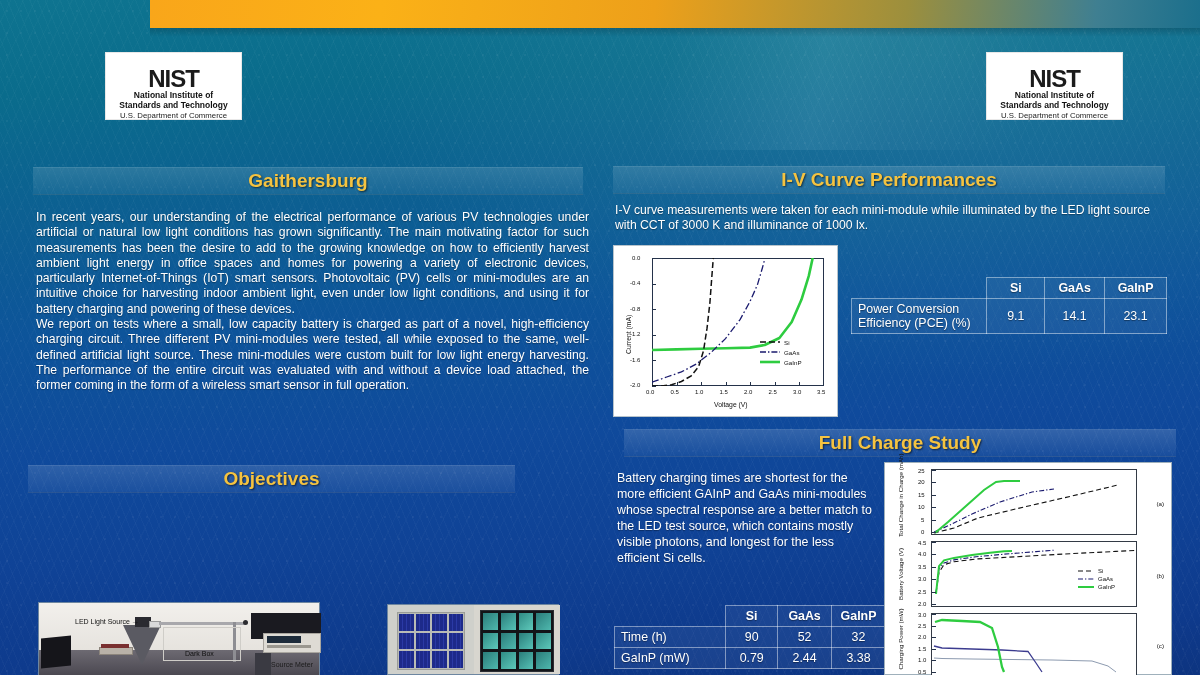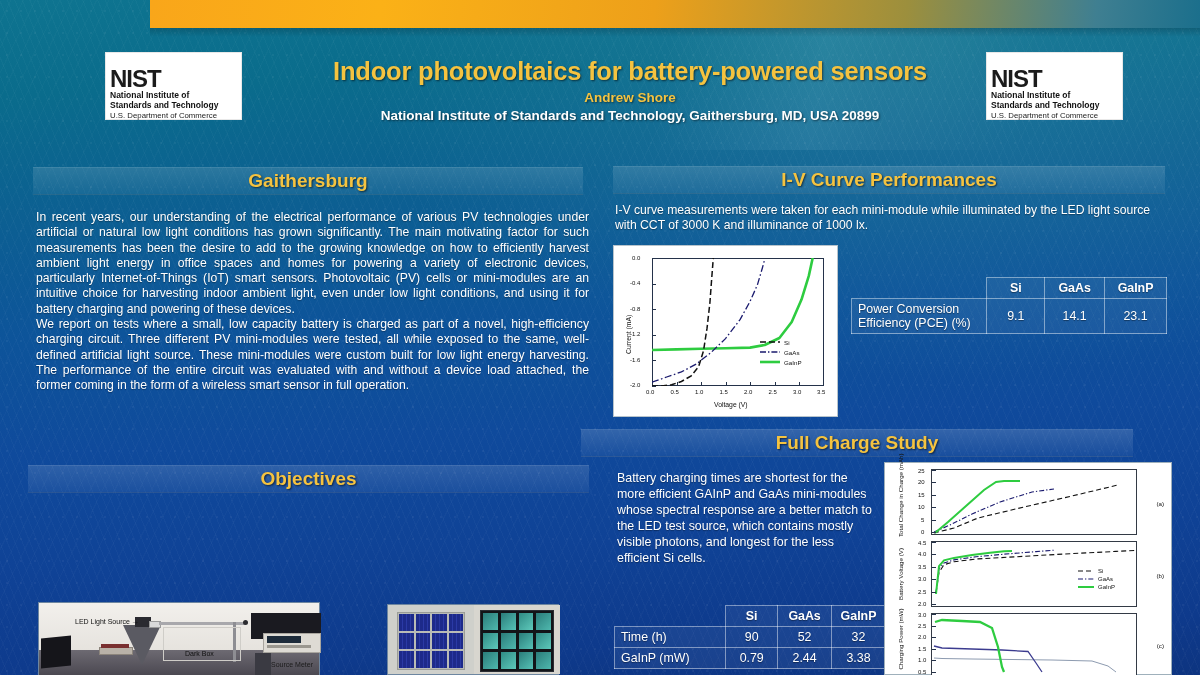--- a/index.html
+++ b/index.html
@@ -38,21 +38,21 @@
   .banner-shadow {
     position:absolute; left:150px; top:28px; width:1050px; height:9px;
     background: linear-gradient(180deg, rgba(0,0,0,0.18), rgba(0,0,0,0));
     z-index:3;
   }
 
   
   .nist-logo {
     position:absolute; background:#ffffff; z-index:4;
     border:1px solid #e8e8e8;
-    display:flex; flex-direction:column; align-items:flex-start; justify-content:center;
+    display:flex; flex-direction:column; align-items:center; justify-content:center;
     padding:18px 4px 2px;
   }
   .nist-logo.left  { left:105px; top:52px; width:137px; height:68px; }
   .nist-logo.right { left:986px; top:52px; width:137px; height:68px; }
   .nist-word {
     font-family:"Liberation Sans", sans-serif;
     font-weight:bold; font-size:24px; line-height:22px; letter-spacing:-1px;
     color:#1b1b1b;
   }
   .nist-l1, .nist-l2 {
@@ -158,36 +158,31 @@
     <div class="nist-l3">U.S. Department of Commerce</div>
   </div>
 
   <div class="nist-logo right">
     <div class="nist-word">NIST</div>
     <div class="nist-l1">National Institute of</div>
     <div class="nist-l2">Standards and Technology</div>
     <div class="nist-l3">U.S. Department of Commerce</div>
   </div>
 
-  <div class="title-wrap">
-    <div class="poster-title">Indoor photovoltaics for battery-powered sensors</div>
-    <div class="poster-author">Andrew Shore</div>
-    <div class="poster-affil">National Institute of Standards and Technology, Gaithersburg, MD, USA 20899</div>
-  </div>
 
   <div class="sec-head" style="left:33px; top:167px; width:550px;">
     <span>Gaithersburg</span>
   </div>
 
   <div class="body-text" style="left:36px; top:210px; width:553px;">
     <p>In recent years, our understanding of the electrical performance of various PV technologies under artificial or natural low light conditions has grown significantly. The main motivating factor for such measurements has been the desire to add to the growing knowledge on how to efficiently harvest ambient light energy in office spaces and homes for powering a variety of electronic devices, particularly Internet-of-Things (IoT) smart sensors. Photovoltaic (PV) cells or mini-modules are an intuitive choice for harvesting indoor ambient light, even under low light conditions, and using it for battery charging and powering of these devices.</p>
     <p>We report on tests where a small, low capacity battery is charged as part of a novel, high-efficiency charging circuit. Three different PV mini-modules were tested, all while exposed to the same, well-defined artificial light source. These mini-modules were custom built for low light energy harvesting. The performance of the entire circuit was evaluated with and without a device load attached, the former coming in the form of  a wireless smart sensor in full operation.</p>
   </div>
 
-  <div class="sec-head" style="left:28px; top:465px; width:561px;">
+  <div class="sec-head" style="left:28px; top:465px; width:487px;">
     <span>Objectives</span>
   </div>
 
 
 
   <div id="photo1" class="fig">
     <div style="position:absolute; inset:0; background:#eceae6;"></div>
 
     <div style="position:absolute; left:0; top:0; width:100%; height:47px; background:linear-gradient(180deg,#f2f0ec,#e6e3de);"></div>
     <div style="position:absolute; left:0; top:47px; width:100%; height:26px; background:linear-gradient(180deg,#6d6a72,#4a4750);"></div>
@@ -335,21 +330,21 @@
     </tr>
     <tr>
       <td class="rowlab">Power Conversion Efficiency (PCE) (%)</td>
       <td class="num">9.1</td>
       <td class="num">14.1</td>
       <td class="num">23.1</td>
     </tr>
   </tbody>
     </table>
 
-  <div class="sec-head" style="left:581px; top:429px; width:552px;
+  <div class="sec-head" style="left:624px; top:429px; width:552px;
        background:linear-gradient(180deg,rgba(255,255,255,0.15),rgba(255,255,255,0.04));">
     <span>Full Charge Study</span>
   </div>
 
   <div class="body-text left-align" style="left:617px; top:470px; width:258px; font-size:12.4px; line-height:16px;">
     <p>Battery charging times are shortest for the more efficient GAInP and GaAs mini-modules whose spectral response are a better match to the LED test source, which contains mostly visible photons, and longest for the less efficient Si cells.</p>
   </div>
 
   <table class="data" style="left:614px; top:605px; width:272px;">
     <tbody>

